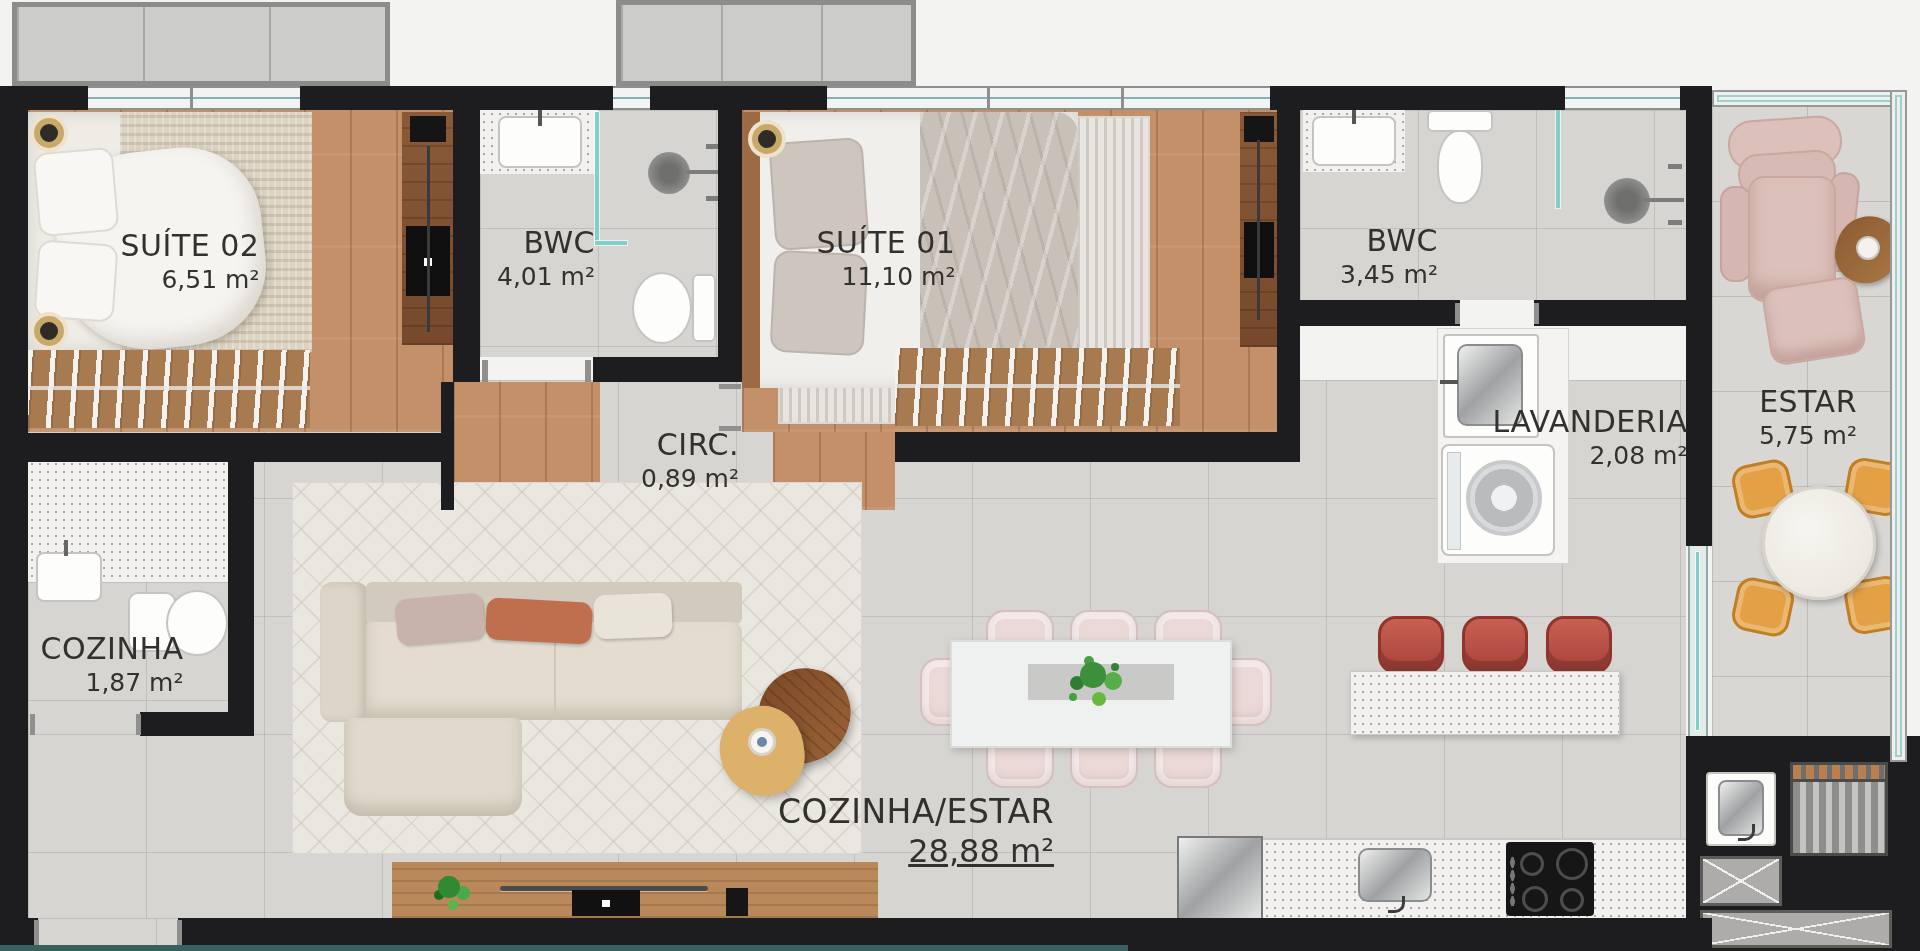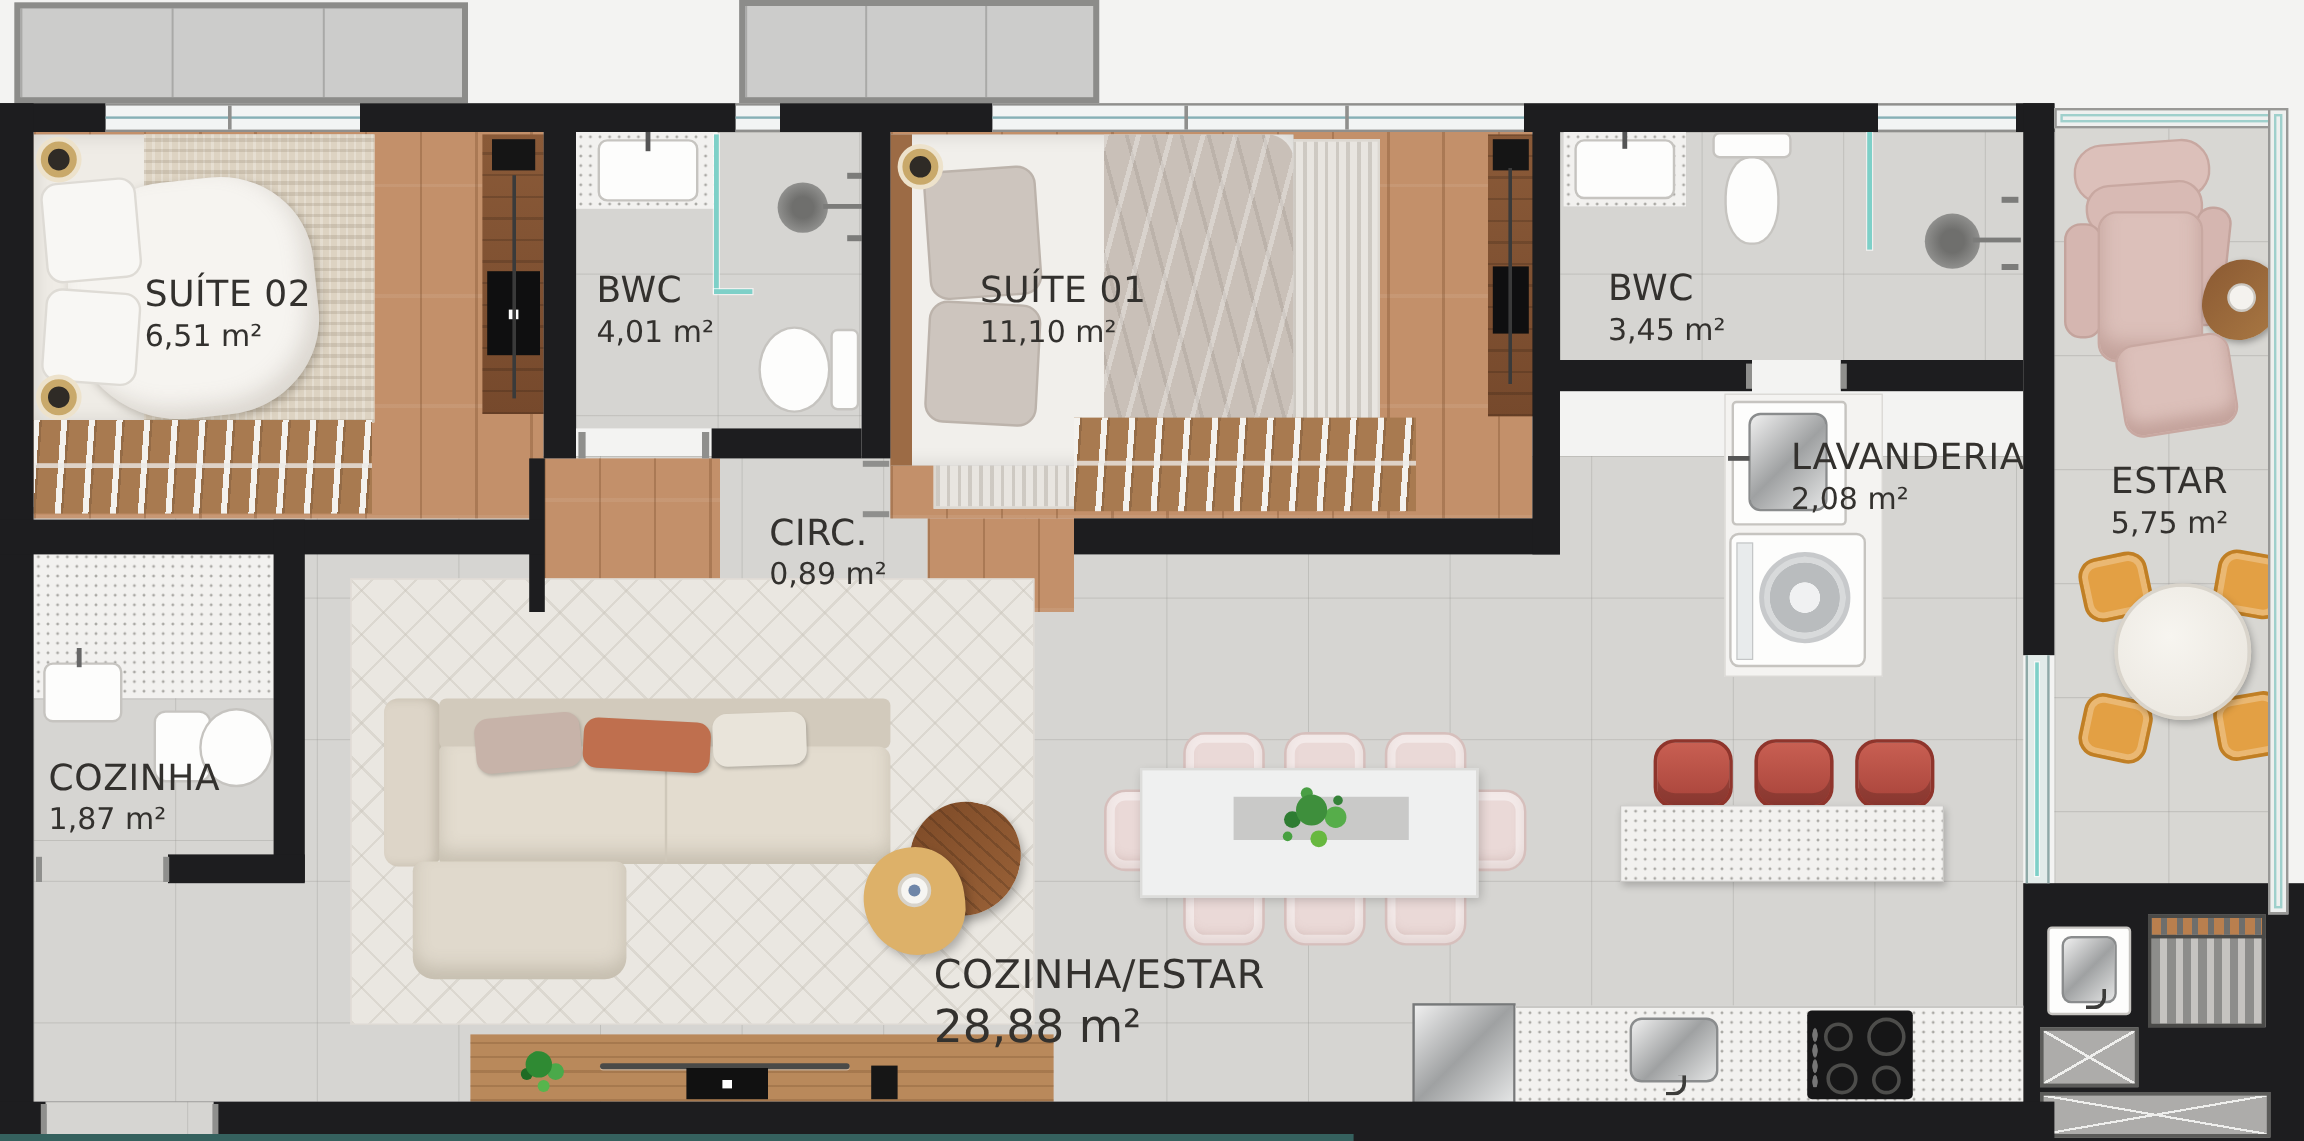--- a/index.html
+++ b/index.html
@@ -38,25 +38,25 @@
   .xbox{position:absolute;box-sizing:border-box;border:3px solid #5c5c5a;
         background-color:#adacaa;
         background-image:linear-gradient(to top right,transparent 48.6%,#efefed 48.6%,#efefed 51.4%,transparent 51.4%),
         linear-gradient(to bottom right,transparent 48.6%,#efefed 48.6%,#efefed 51.4%,transparent 51.4%);}
   .lamp{position:absolute;border-radius:50%;background:#2f2b26;border:6px solid #c9a96a;box-shadow:0 0 0 4px #ede2cb;box-sizing:border-box;}
   .pillow{position:absolute;background:#f8f7f4;border:2px solid #dedbd5;border-radius:14px;box-sizing:border-box;}
   .gpillow{position:absolute;background:#cdc5be;border:2px solid #bcb3ab;border-radius:16px;box-sizing:border-box;}
   .stool{position:absolute;background:linear-gradient(180deg,#c85f52,#a8433a);border:3px solid #8f352c;border-radius:18px;box-sizing:border-box;box-shadow:inset 0 -10px 0 rgba(0,0,0,.18);}
   .pchair{position:absolute;background:#ead9d7;border:2px solid #d6bfbc;border-radius:18px;box-sizing:border-box;box-shadow:inset 0 0 0 7px rgba(255,255,255,.45),inset 0 -6px 10px rgba(160,120,116,.35);}
   .ochair{position:absolute;background:#e3a044;border:3px solid #c07f25;border-radius:16px;box-sizing:border-box;box-shadow:inset 0 0 0 5px rgba(255,255,255,.25);}
-  .label{position:absolute;transform:translateX(-50%);text-align:left;color:#33312e;line-height:1.22;white-space:nowrap;z-index:60;}
+  .label{position:absolute;transform:translateX(-50%);text-align:right;color:#33312e;line-height:1.22;white-space:nowrap;z-index:60;}
   .label .rn{font-size:30px;font-weight:500;letter-spacing:.5px;}
   .label .ra{font-size:25px;font-weight:400;}
   .label.big .rn{font-size:33px;}
-  .label.big .ra{font-size:38px;}
+  .label.big .ra{font-size:32px;text-decoration:underline;}
 </style>
 </head>
 <body>
 
 <div id="plan">
 
   <div class="tile" style="left:28px;top:380px;width:1658px;height:538px;"></div>
   <div class="btile" style="left:1712px;top:106px;width:180px;height:844px;"></div>
 
   <div class="abs" style="left:12px;top:2px;width:378px;height:84px;background:#cccccb;border:5px solid #8c8c8a;box-sizing:border-box;background-image:linear-gradient(90deg,rgba(140,140,138,.55) 2px,transparent 2px);background-size:126px 100%;"></div>
@@ -273,21 +273,21 @@
     <div class="ra">3,45 m²</div>
   </div>
   <div class="label" style="left:690px;top:427px;">
     <div class="rn">CIRC.</div>
     <div class="ra">0,89 m²</div>
   </div>
   <div class="label" style="left:112px;top:631px;">
     <div class="rn">COZINHA</div>
     <div class="ra">1,87 m²</div>
   </div>
-  <div class="label" style="left:1590px;top:364px;">
+  <div class="label" style="left:1590px;top:404px;">
     <div class="rn">LAVANDERIA</div>
     <div class="ra">2,08 m²</div>
   </div>
   <div class="label" style="left:1808px;top:384px;">
     <div class="rn">ESTAR</div>
     <div class="ra">5,75 m²</div>
   </div>
   <div class="label big" style="left:916px;top:792px;">
     <div class="rn">COZINHA/ESTAR</div>
     <div class="ra">28,88 m²</div>

